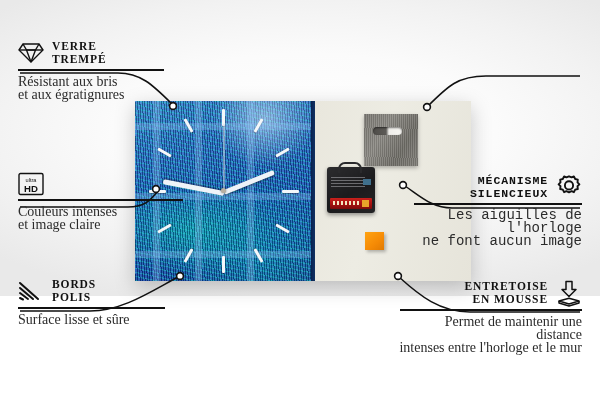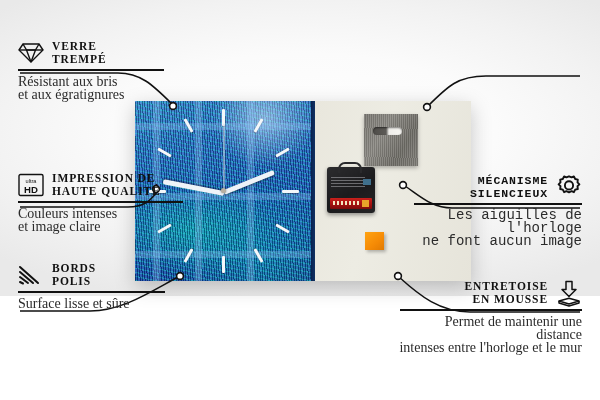--- a/index.html
+++ b/index.html
@@ -212,29 +212,27 @@
 
   <div class="callout left" style="left:18px;top:172px;width:176px;">
     <div class="co-head">
       <span class="ico">
         <svg width="26" height="24" viewBox="0 0 26 24">
           <rect x="1" y="1.5" width="24" height="21" rx="1.5" fill="none" stroke="#111" stroke-width="1.4"></rect>
           <text x="13" y="10" font-family="Liberation Sans, sans-serif" font-size="5.6" text-anchor="middle" fill="#111">ultra</text>
           <text x="13" y="19.5" font-family="Liberation Sans, sans-serif" font-size="9.6" font-weight="bold" text-anchor="middle" fill="#111">HD</text>
         </svg>
       </span>
-      <span class="co-title">IMPRESSION DE
-HAUTE QUALITÉ</span>
     </div>
     <div class="co-rule" style="width:165px;"></div>
     <div class="co-sub">Couleurs intenses
 et image claire</div>
   </div>
 
-  <div class="callout left" style="left:18px;top:262px;width:160px;">
+  <div class="callout left" style="left:18px;top:278px;width:160px;">
     <div class="co-head">
       <span class="ico">
         <svg width="26" height="22" viewBox="0 0 26 22">
           <g stroke="#111" stroke-width="2" stroke-linecap="round">
             <path d="M2,3 L20,19"></path>
               <path d="M2,8 L15,19"></path>
             <path d="M2,13 L10,19"></path>
               <path d="M2,18 L5,19.5"></path>
           </g>
         </svg>

